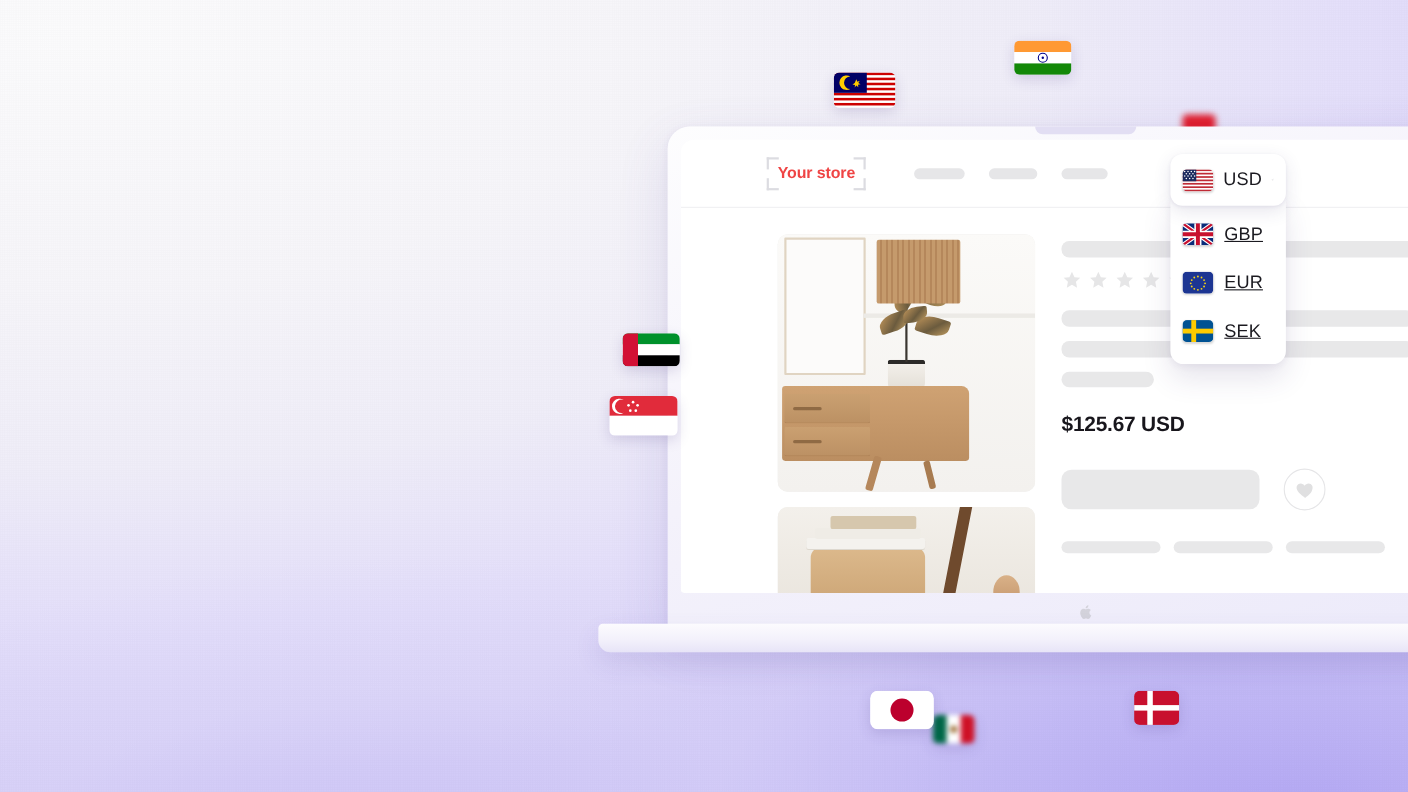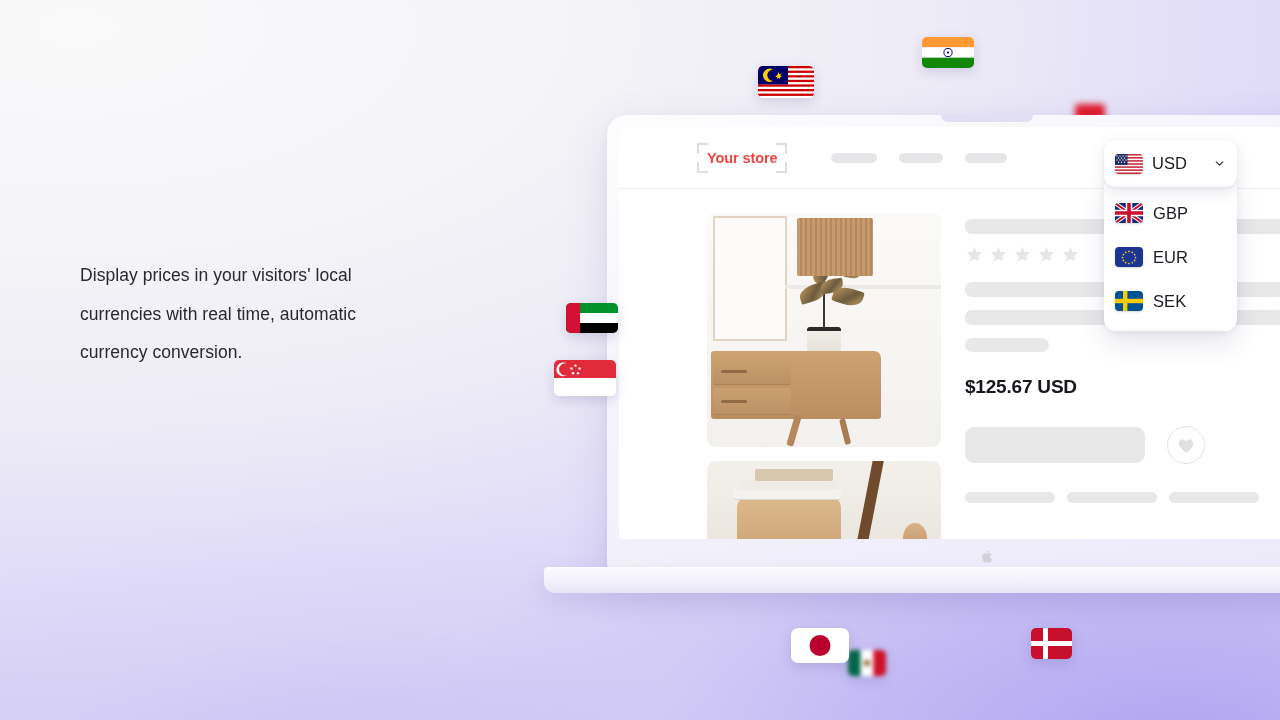--- a/index.html
+++ b/index.html
@@ -144,38 +144,38 @@
   #cta-row { display:flex; align-items:center; gap:22px; margin-bottom:28px; }
   .ph.cta { height:36px; width:180px; border-radius:9px; }
   #fav-btn {
     width:38px; height:38px; border-radius:50%; border:1px solid #e5e5e7;
     display:flex; align-items:center; justify-content:center; background:#fff;
   }
   #chip-row { display:flex; gap:12px; }
   .ph.chip { height:11px; width:90px; border-radius:6px; }
 
   
-  #currency-widget { position:absolute; left:1104px; top:140px; width:133px; z-index:40; }
+  #currency-widget { position:absolute; left:1064px; top:140px; width:105px; z-index:40; }
   #currency-selected {
     display:flex; align-items:center; gap:9px; height:47px; padding:0 11px;
     background:#fff; border-radius:11px;
     box-shadow:0 5px 16px rgba(60,50,110,.12), 0 1px 3px rgba(60,50,110,.08);
     position:relative; z-index:2;
   }
   #currency-selected .ccy { font-size:16.5px; color:#1b1a20; font-weight:400; letter-spacing:.1px; }
   #chevron { margin-left:auto; }
   #currency-list {
     margin-top:-6px; padding:10px 0 8px; background:#fff;
     border-radius:0 0 12px 12px;
     box-shadow:0 12px 26px rgba(60,50,110,.13), 0 2px 6px rgba(60,50,110,.06);
   }
   .ccy-item {
     display:flex; align-items:center; gap:10px; height:44px; padding:0 11px;
   }
-  .ccy-item .ccy { font-size:16.5px; color:#1b1a20; letter-spacing:.1px; }
+  .ccy-item .ccy { font-size:16.5px; color:#1b1a20; letter-spacing:.1px;text-decoration:underline; }
   .flag { width:28px; height:20px; border-radius:4px; overflow:hidden; flex:0 0 28px;
     box-shadow:0 1px 2px rgba(0,0,0,.16); display:block; }
 
   
   .float-flag { position:absolute; border-radius:5px; overflow:hidden; z-index:30;
     box-shadow:0 4px 12px rgba(70,55,130,.17); }
   #flag-my { left:758px; top:66px; width:56px; height:32px; }
   #flag-in { left:922px; top:37px; width:52px; height:31px; }
   #flag-ae { left:566px; top:303px; width:52px; height:30px; }
   #flag-sg { left:554px; top:360px; width:62px; height:36px; }
@@ -186,21 +186,20 @@
     background:#e01c2c; border-radius:4px; box-shadow:none; }
 </style>
 </head>
 <body>
 
 <div id="bg-base"></div>
 <div id="bg-purple-glow"></div>
 <div id="bg-grain"></div>
 
 <div id="copy">
-  <p id="subcopy">Display prices in your visitors' local currencies with real time, automatic currency conversion.</p>
 </div>
 
 <div id="laptop">
   <div id="laptop-lid">
     <div id="laptop-notch"></div>
 
     <div id="laptop-screen">
 
       <div id="store-header">
         <div id="store-logo">

